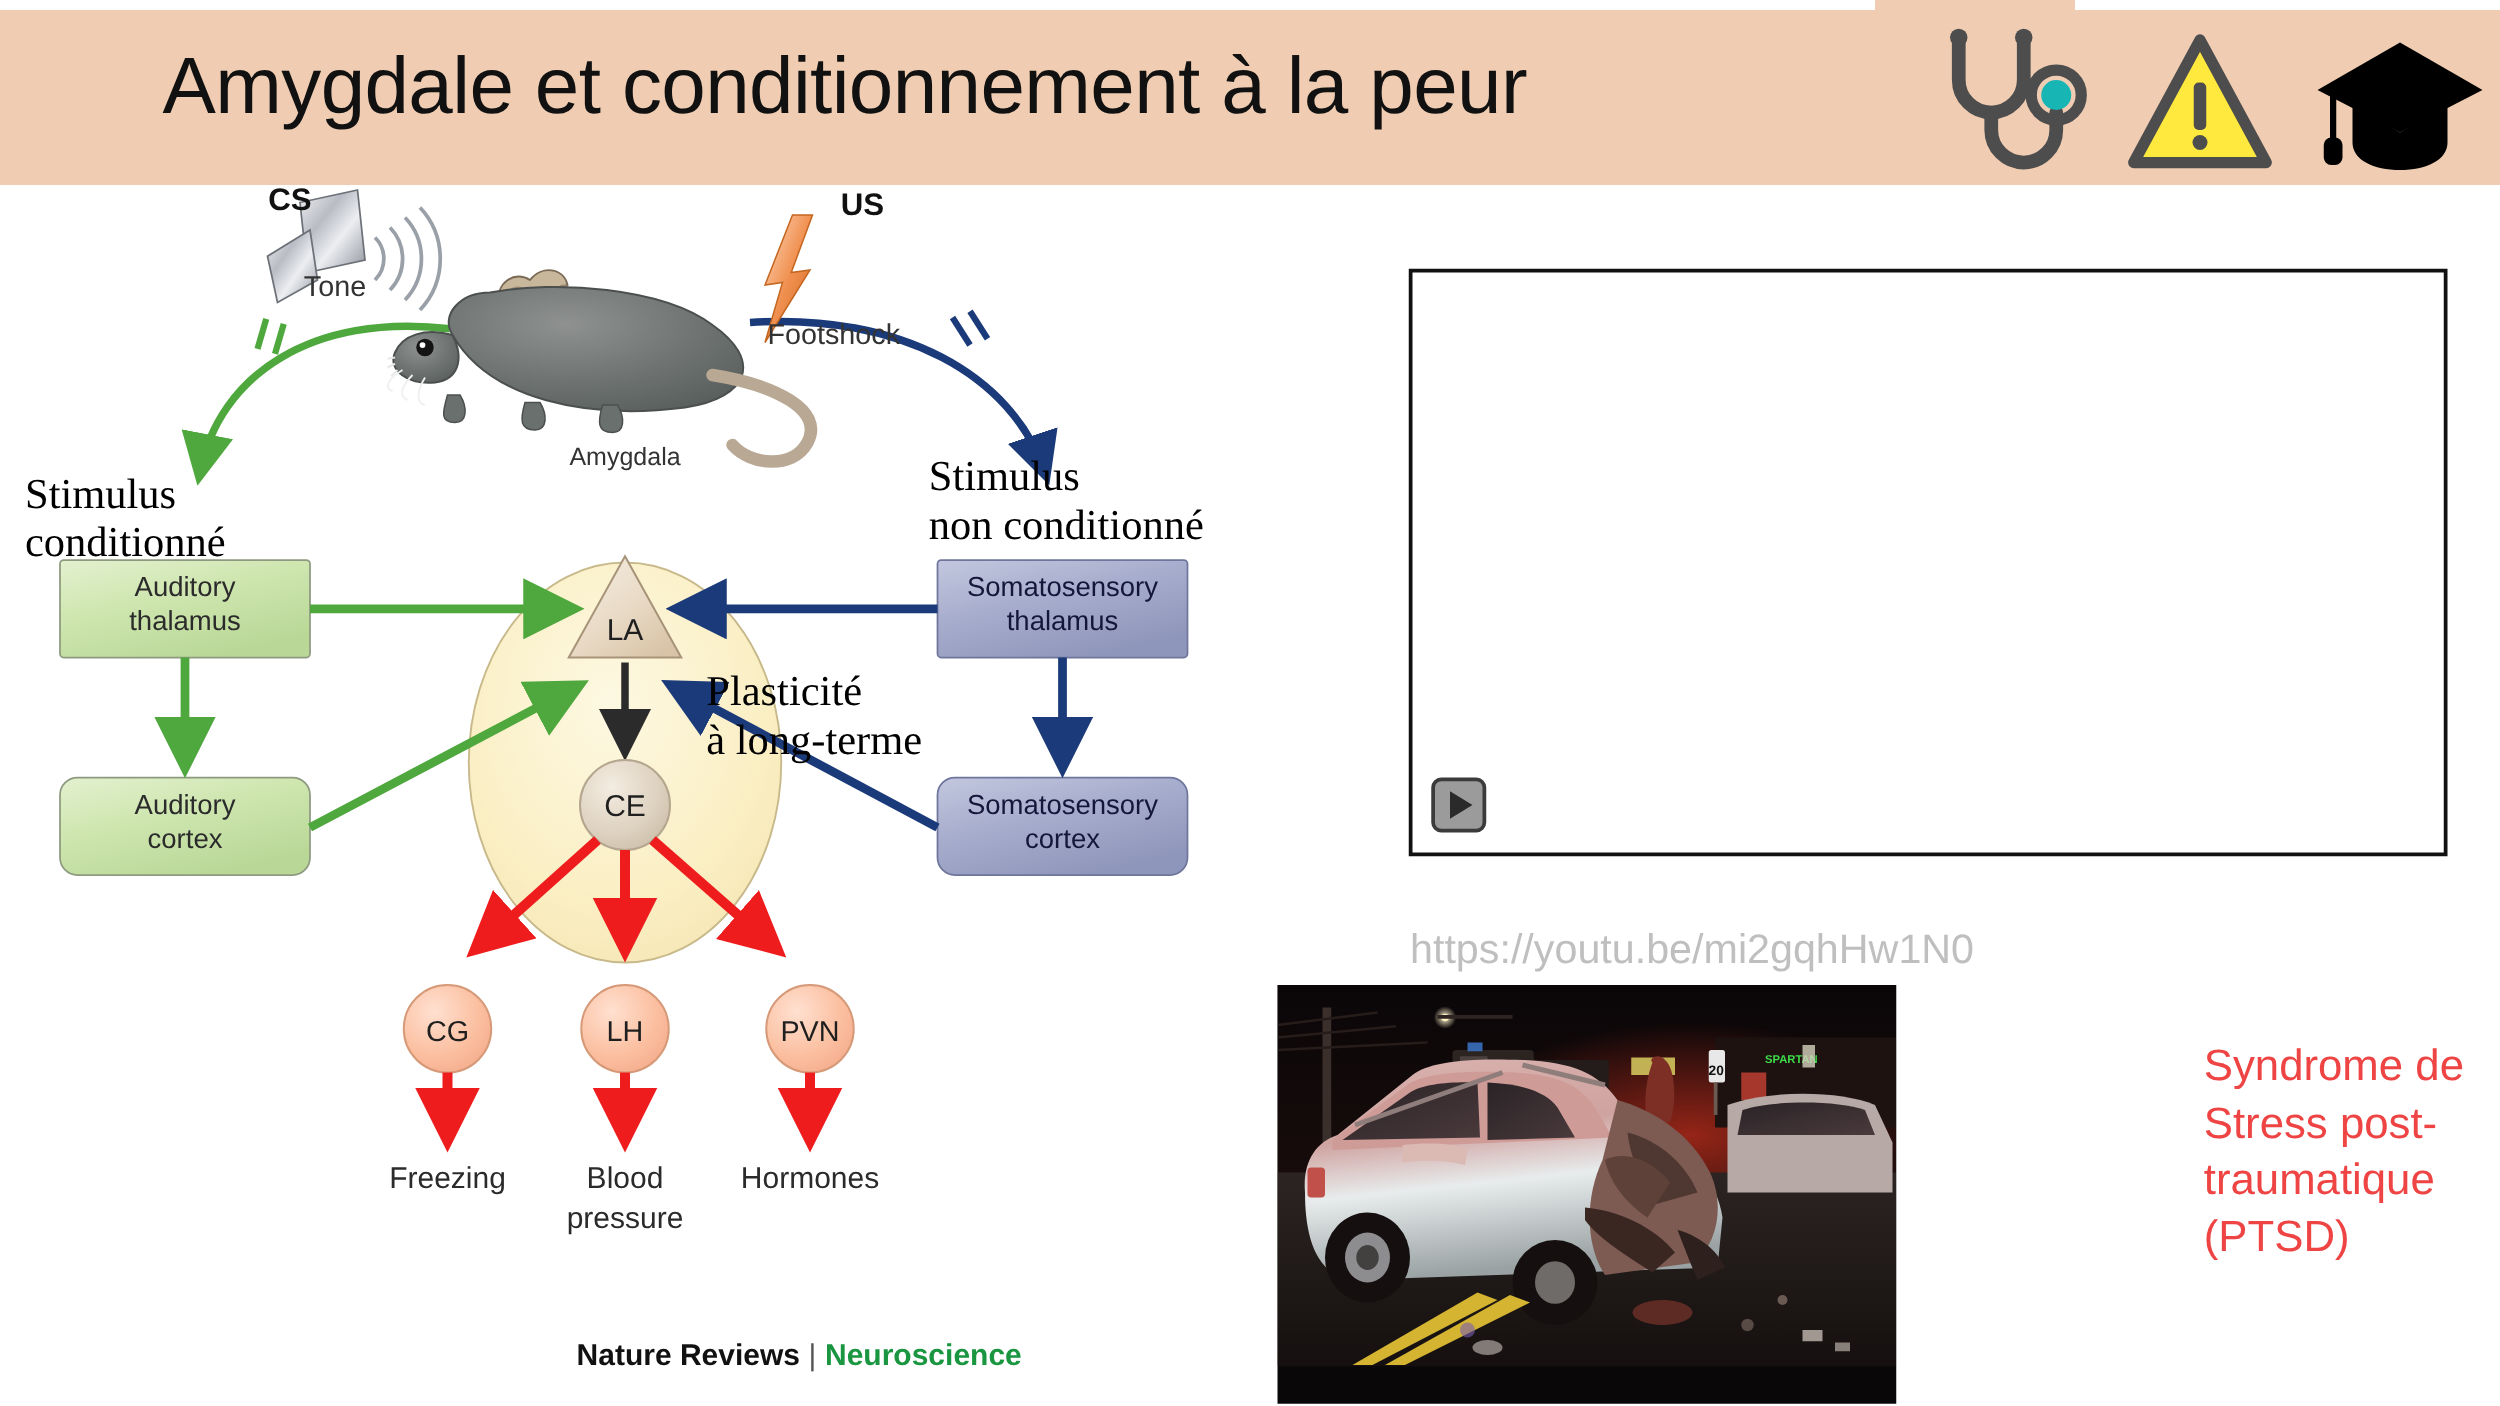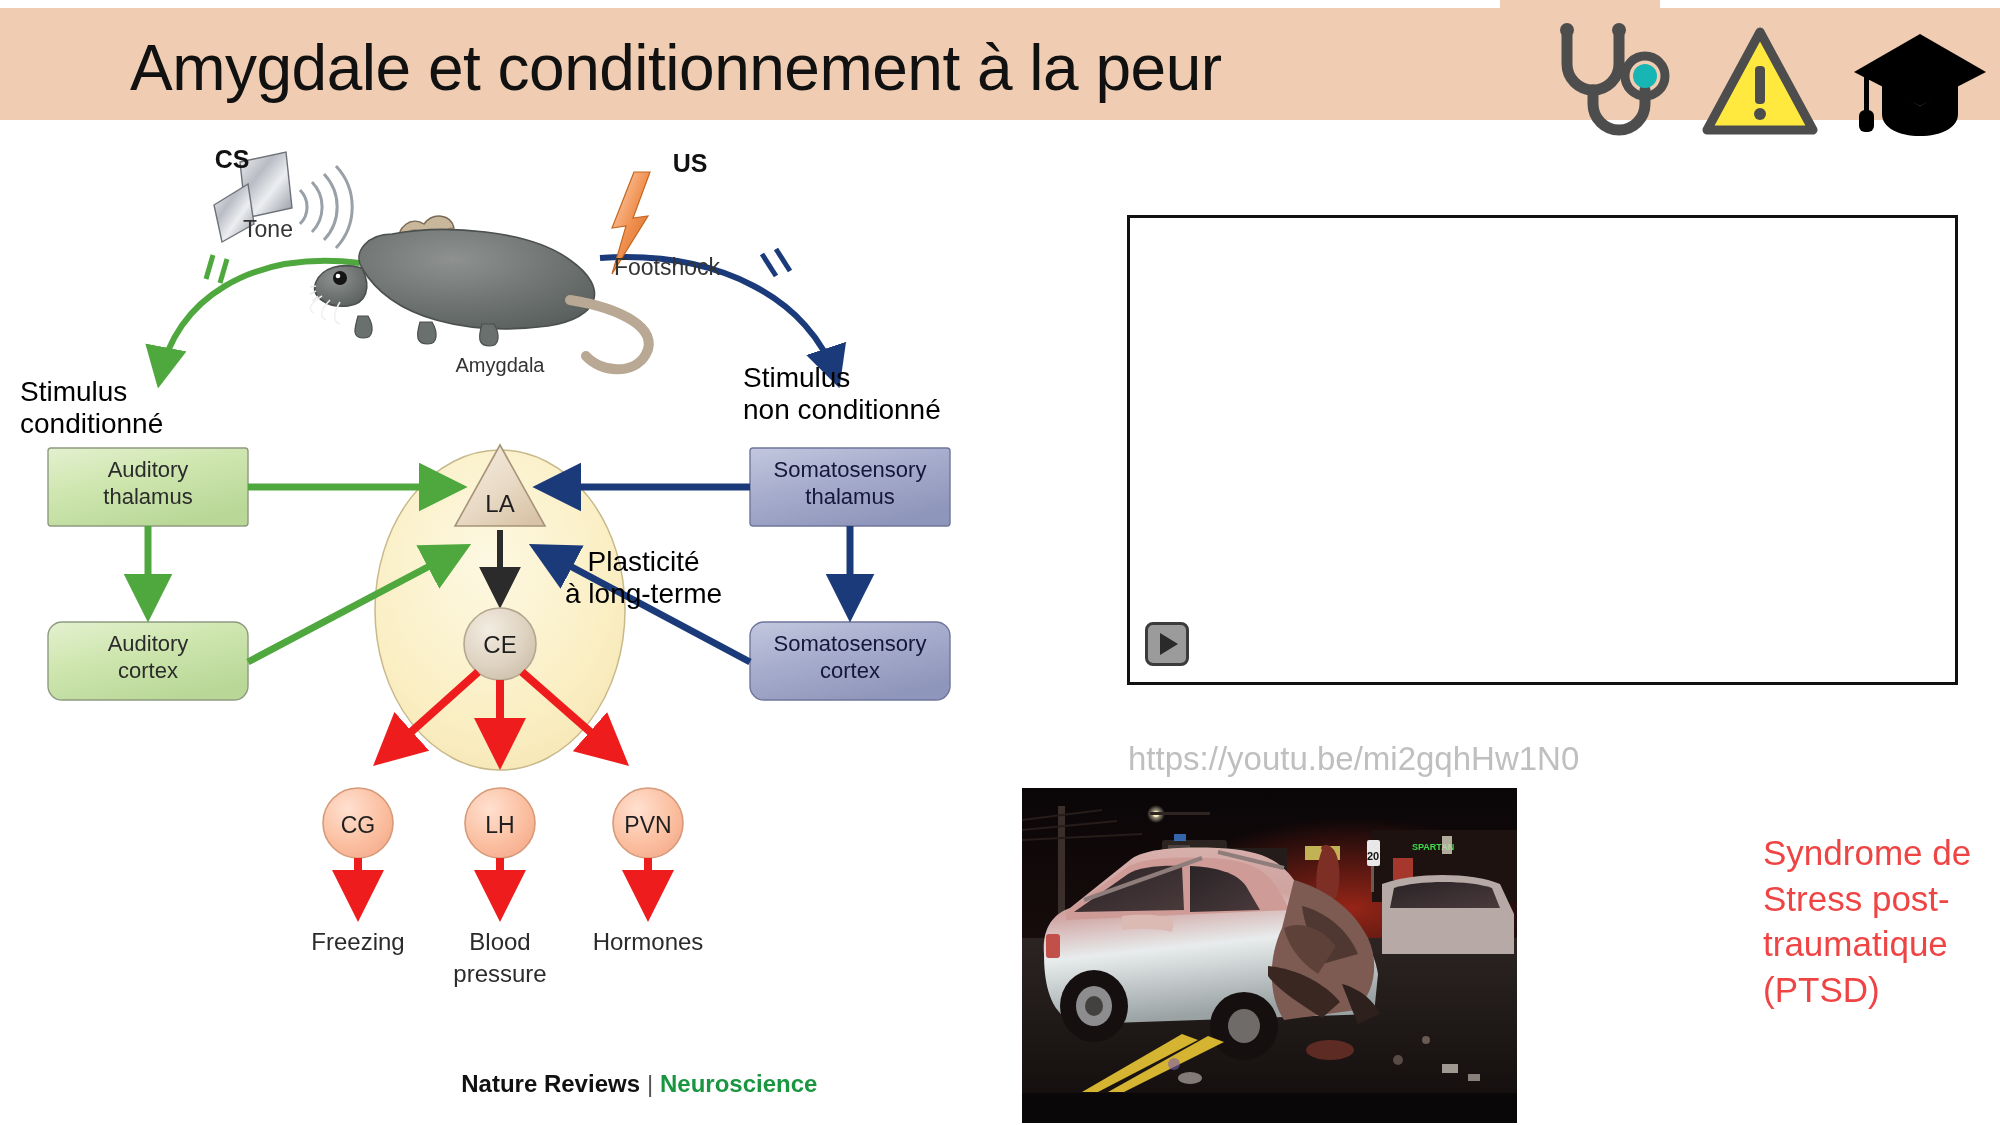--- a/index.html
+++ b/index.html
@@ -12,21 +12,21 @@
     height: 1125px;
     position: relative;
     overflow: hidden;
     font-family: "Liberation Sans", sans-serif;
   }
 
   
   #header-bar {
     position: absolute;
     left: 0; top: 8px;
-    width: 2000px; height: 112px;
+    width: 2000px; height: 140px;
     background: #f0cdb2;
   }
   #header-notch {
     position: absolute;
     left: 1500px; top: 0;
     width: 160px; height: 8px;
     background: #f0cdb2;
   }
   #page-title {
     position: absolute;
@@ -51,27 +51,28 @@
   #diagram-figure {
     position: absolute;
     left: 0; top: 150px;
     width: 1010px; height: 975px;
   }
   #diagram-svg { position: absolute; left: 0; top: 0; }
 
   .overlay-note {
     position: absolute;
     color: #000000;
-    font-size: 28px;
+    font-size: 34px;
     line-height: 1.16;
     white-space: pre-line;
+    font-family: Liberation Serif, serif;
   }
   #note-cs   { left: 20px;  top: 226px; }
   #note-us   { left: 743px; top: 212px; }
-  #note-ltp  { left: 565px; top: 396px; text-align: center; }
+  #note-ltp  { left: 565px; top: 384px; }
 
   
   #video-placeholder {
     position: absolute;
     left: 1127px; top: 215px;
     width: 831px; height: 470px;
     background: #ffffff;
     border: 3px solid #111111;
     box-sizing: border-box;
   }

